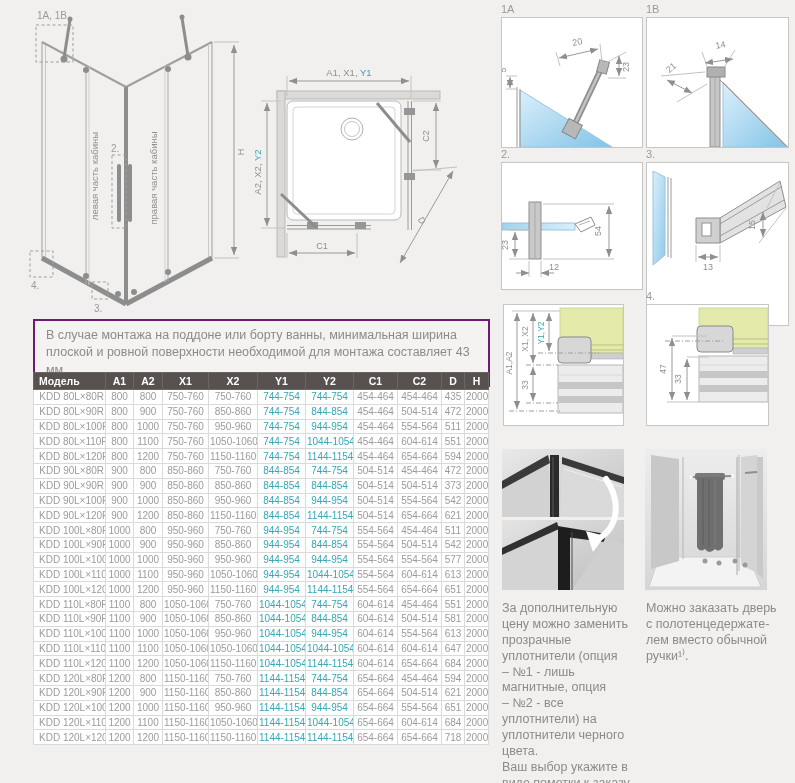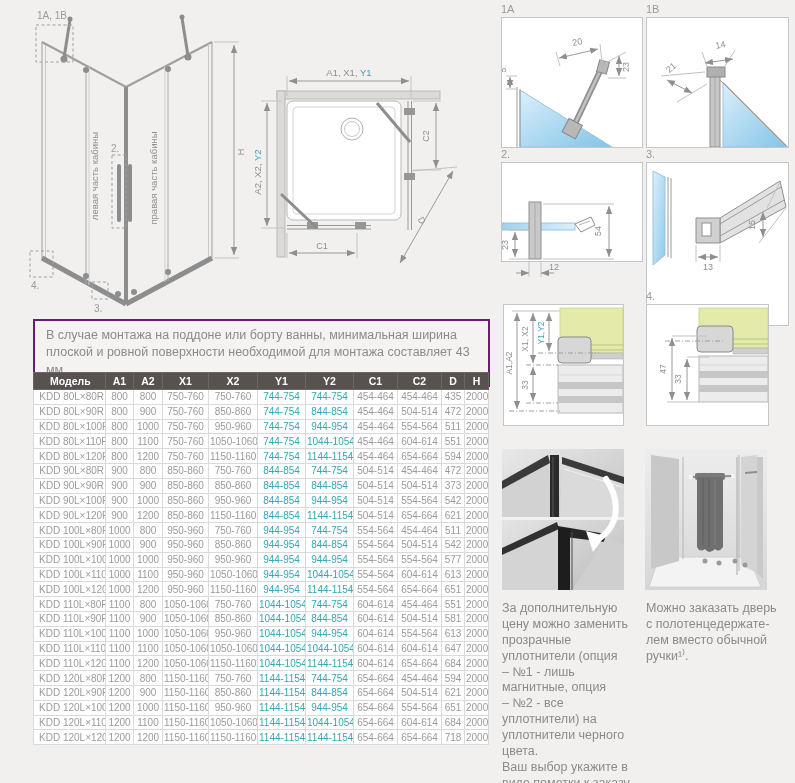--- a/index.html
+++ b/index.html
@@ -24,21 +24,21 @@
   }
 
   .spec{
     position:absolute;left:33px;top:372px;width:455px;
     border-collapse:collapse;table-layout:fixed;background:#fff;
   }
   .spec th{
     background:#57524f;color:#ffffff;font-size:10.5px;font-weight:bold;
     height:16px;text-align:center;border:1px solid #6b6663;padding:0 1px;white-space:nowrap;
   }
-  .spec th.model{text-align:left;padding-left:16px}
+  .spec th.model{text-align:left;padding-left:5px}
   .spec td{
     border:1px solid #dadada;color:#9b9b9b;font-size:10px;text-align:center;
     height:13.8px;padding:0 1px;white-space:nowrap;overflow:hidden;
   }
   .spec td.model{text-align:right;padding-left:5px}
   .spec td.teal{color:#35a7b5}
 
   .detail-box{position:absolute;background:#fff;border:1px solid #c6c6c6;box-sizing:border-box}
   .detail-label{position:absolute;font-size:11px;color:#9a9a9a}
 
@@ -580,21 +580,21 @@
   <text class="dimtxt" transform="rotate(-10 74 30)" x="74" y="30" text-anchor="middle">14</text>
 
   <line class="ext" x1="58" y1="54" x2="14" y2="58"></line>
   <line class="ext" x1="60" y1="66" x2="30" y2="84"></line>
   <path class="dim" d="M20,62 L45,75" marker-start="url(#b1-s)" marker-end="url(#b1-e)"></path>
   <text class="dimtxt" transform="rotate(-40 26 52)" x="26" y="52" text-anchor="middle">21</text>
 </svg>
 </div>
 
 <div class="detail-label" style="left:501px;top:148px">2.</div>
-<div class="detail-box" style="left:501px;top:162px;width:142px;height:100px">
+<div class="detail-box" style="left:501px;top:162px;width:142px;height:128px">
 <svg width="140" height="126" viewBox="0 0 140 126">
   <defs>
     <linearGradient id="g2" x1="0" y1="0" x2="1" y2="0">
       <stop offset="0" stop-color="#9fd3ec"></stop>
           <stop offset="1" stop-color="#dbeffb"></stop>
     </linearGradient>
     <marker id="c2-e" markerWidth="9" markerHeight="8" refX="8" refY="4" orient="auto" markerUnits="userSpaceOnUse">
           <path d="M0,0.8 L8,4 L0,7.2 Z" fill="#8f8f8f"></path>
         </marker>
     <marker id="c2-s" markerWidth="9" markerHeight="8" refX="8" refY="4" orient="auto-start-reverse" markerUnits="userSpaceOnUse">

